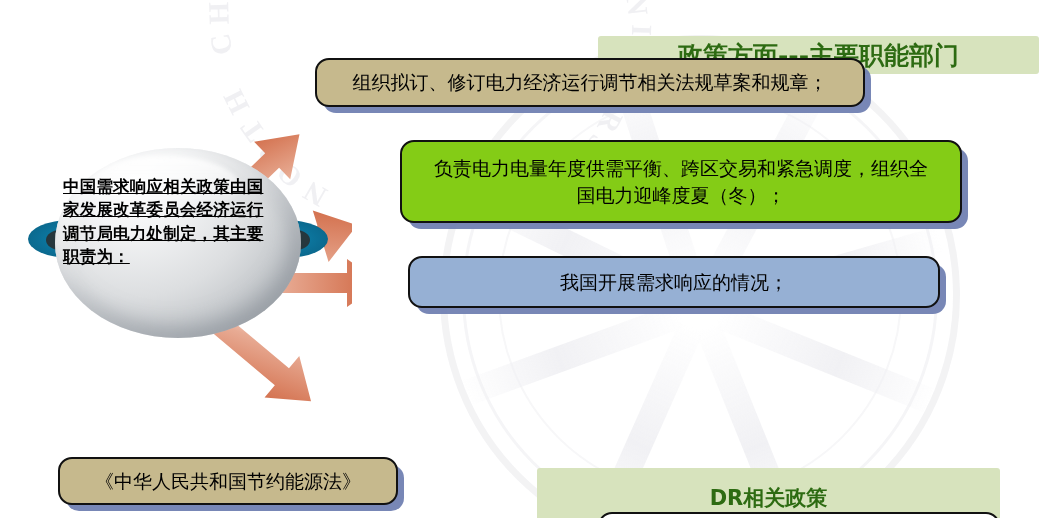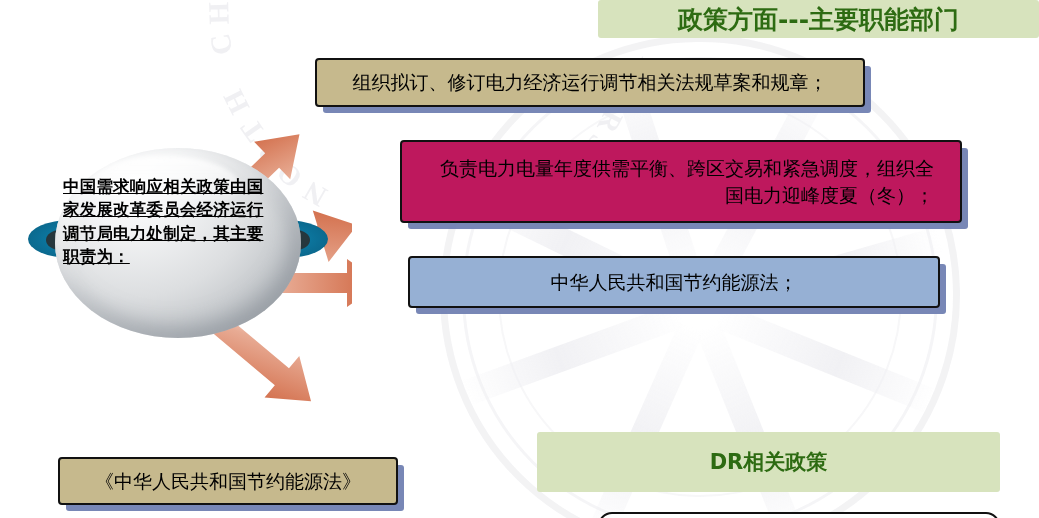--- a/index.html
+++ b/index.html
@@ -53,20 +53,21 @@
 
   
   .green-banner{
     position:absolute;
     background:#d7e3bd;
     color:#2d6b12;
     font-weight:bold;
     display:flex;align-items:center;justify-content:center;
     border-radius:3px;
     white-space:nowrap;
+    margin-top:36px;
   }
   #policy-banner{left:598px;top:0px;width:441px;height:38px;font-size:25px;}
   #dr-banner{left:537px;top:432px;width:463px;height:60px;font-size:21px;}
 
   
   #planet-wrap{position:absolute;left:28px;top:148px;width:300px;height:190px;}
   .ring-wing{
     position:absolute;top:72px;width:86px;height:38px;
     background:radial-gradient(ellipse at 50% 50%, #0e86b0 0%, #0b6f96 55%, #0a5f80 100%);
     border-radius:50%;
@@ -99,32 +100,32 @@
     text-decoration:underline;
   }
 
   
   .arrow-svg{position:absolute;pointer-events:none;}
 
   
   .rbox{
     position:absolute;
     border:2.5px solid #111;
-    border-radius:4px;
+    border-radius:14px;
     box-sizing:border-box;
     display:flex;align-items:center;justify-content:center;
-    text-align:right;
+    text-align:center;
     color:#000;
     font-size:19px;
     line-height:1.38;
     font-family:"DejaVu Sans","Liberation Sans",sans-serif;
     box-shadow:7px 7px 0 -1px rgba(109,125,176,.92);
   }
   #box-laws{left:315px;top:58px;width:550px;height:49px;background:#c6b98d;}
-  #box-balance{left:400px;top:140px;width:562px;height:83px;background:#be185d;}
+  #box-balance{left:400px;top:140px;width:562px;height:83px;background:#84cc16;}
   #box-dsm{left:408px;top:256px;width:532px;height:52px;background:#96b0d4;}
   #box-admin{left:408px;top:341px;width:552px;height:54px;background:#b5b5b5;}
   #box-energy-law{left:58px;top:457px;width:340px;height:48px;background:#c6b98d;font-size:19px;}
 
   
   #box-cutoff{
     position:absolute;left:598px;top:512px;width:402px;height:40px;
     border:2.5px solid #111;border-radius:14px;box-sizing:border-box;
     background:#ffffff;
     box-shadow:7px 7px 0 -1px rgba(109,125,176,.92);
@@ -230,21 +231,21 @@
 
   <div class="rbox" id="box-laws">
     <span>组织拟订、修订电力经济运行调节相关法规草案和规章；</span>
   </div>
 
   <div class="rbox" id="box-balance">
     <span style="display:block;padding:0 26px;">负责电力电量年度供需平衡、跨区交易和紧急调度，组织全国电力迎峰度夏（冬）；</span>
   </div>
 
   <div class="rbox" id="box-dsm">
-    <span>中华人民共和国节约能源法；</span>
+    <span>我国开展需求响应的情况；</span>
   </div>
 
 
   <div class="rbox" id="box-energy-law">
     <span>《中华人民共和国节约能源法》</span>
   </div>
 
   <div id="box-cutoff"></div>
 
 </div>

